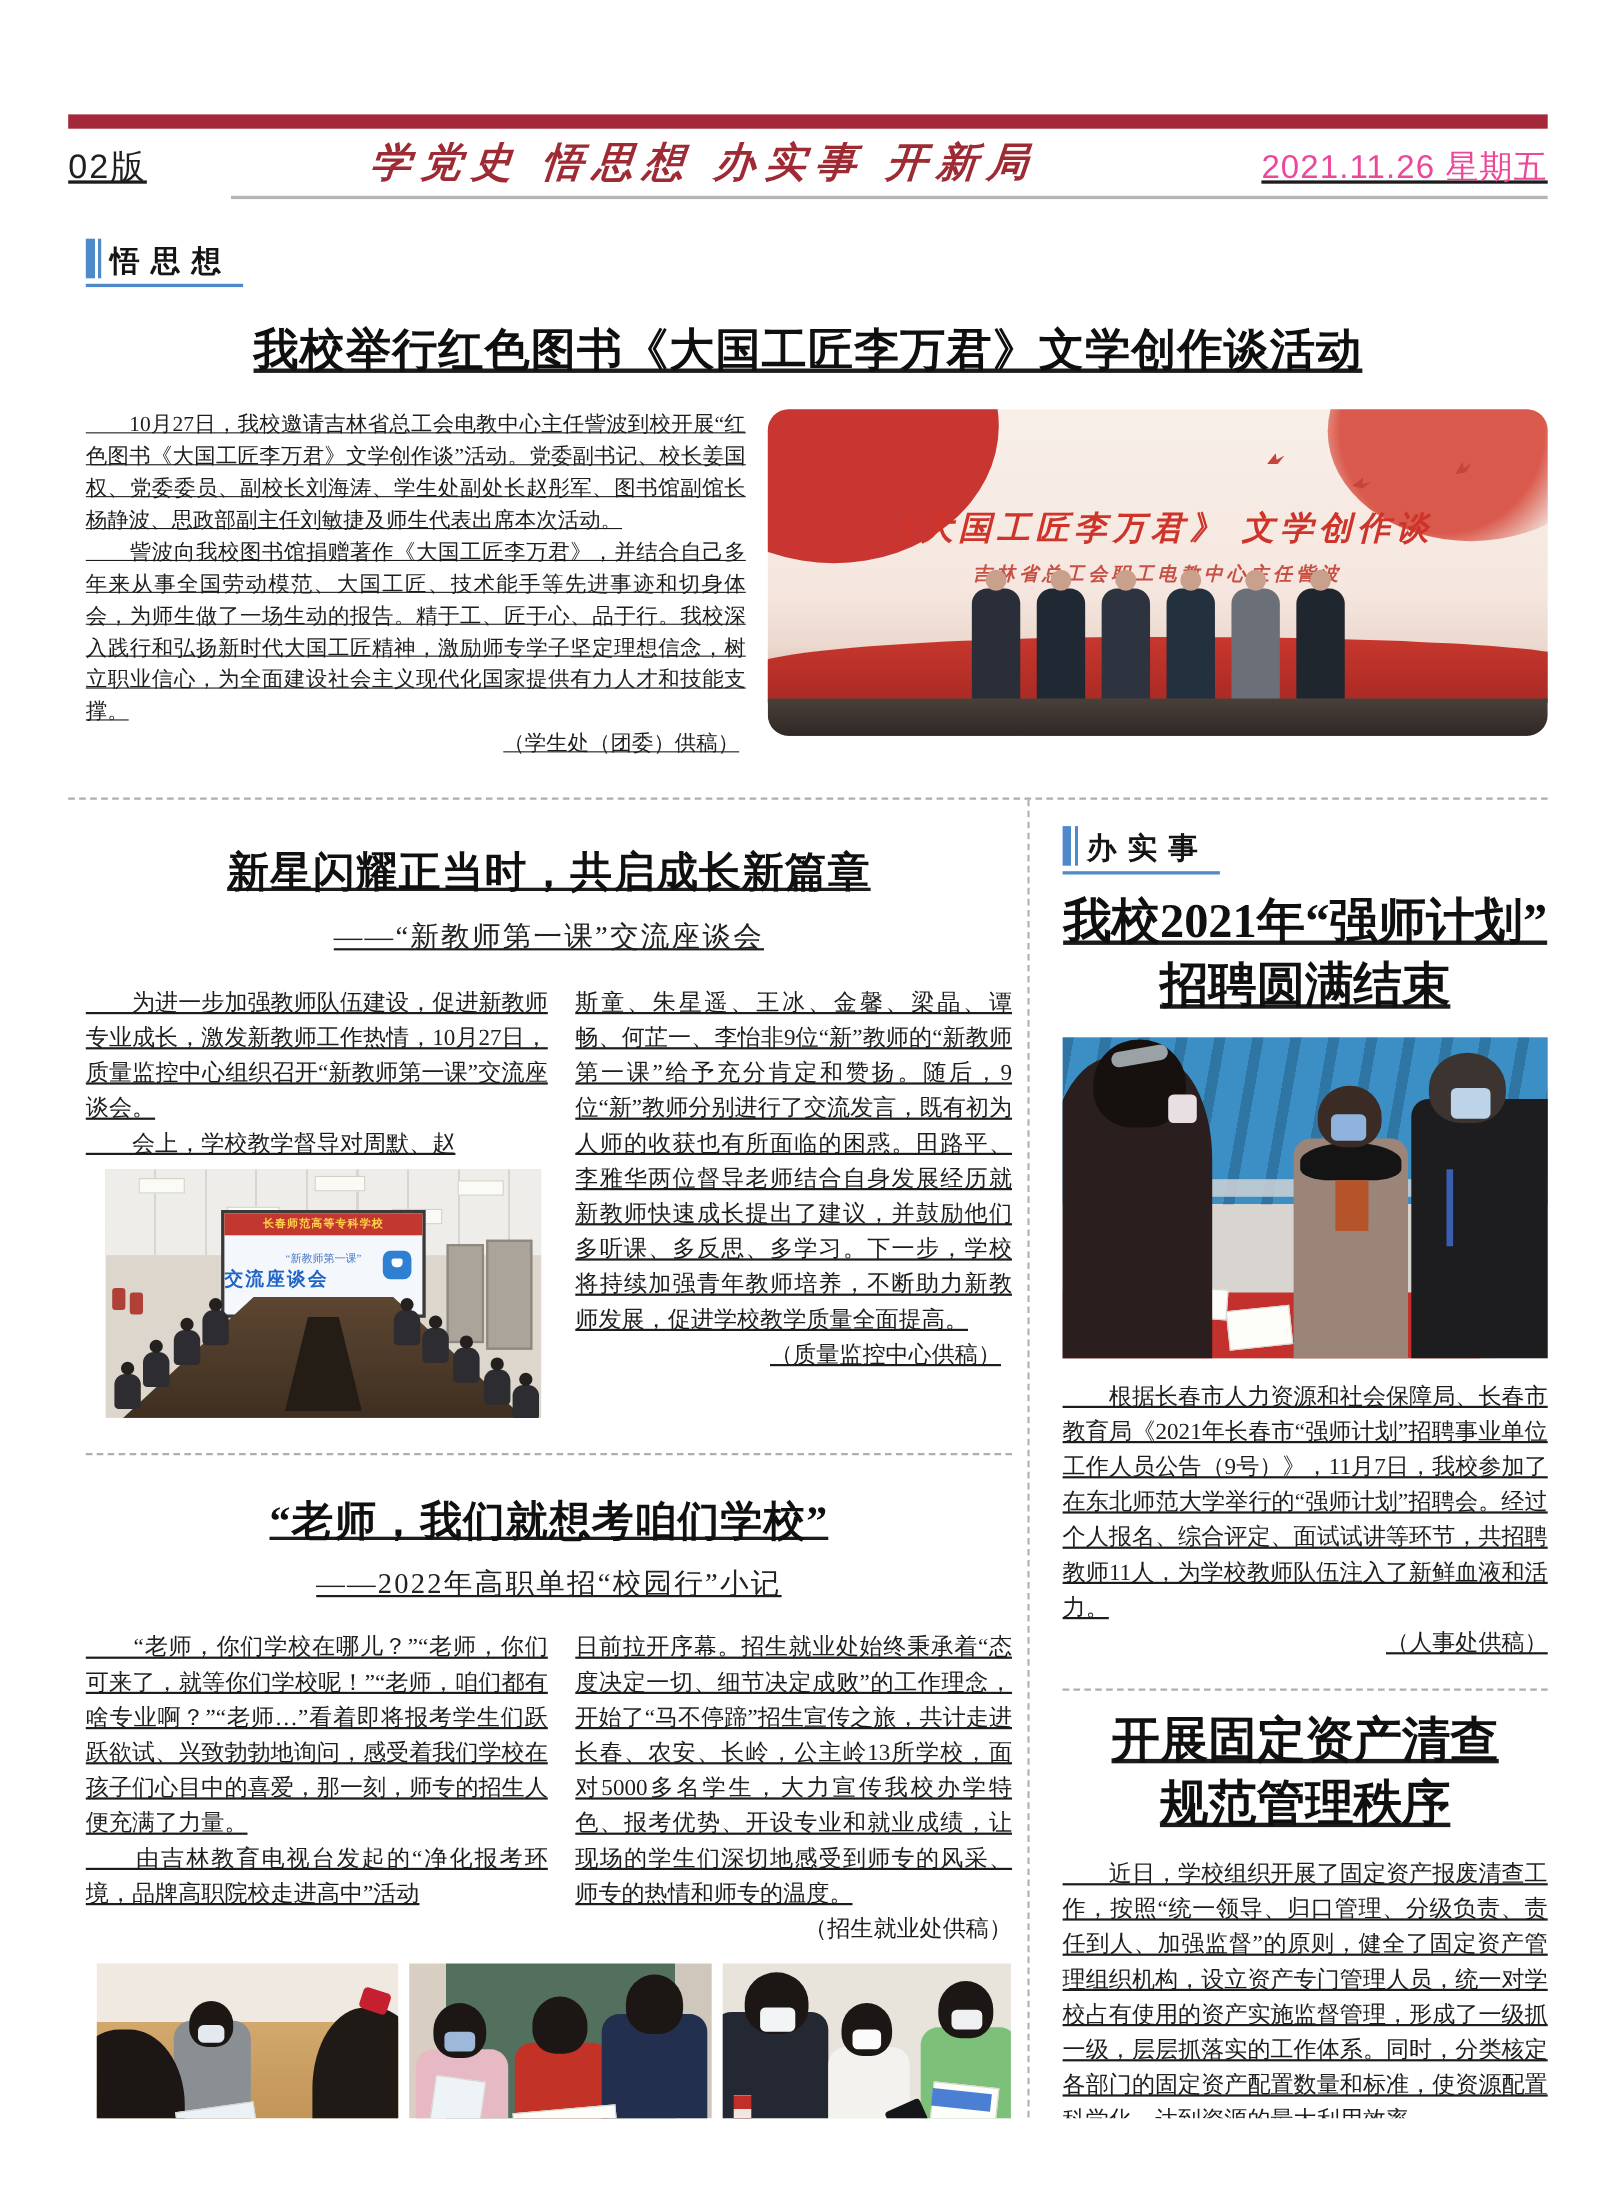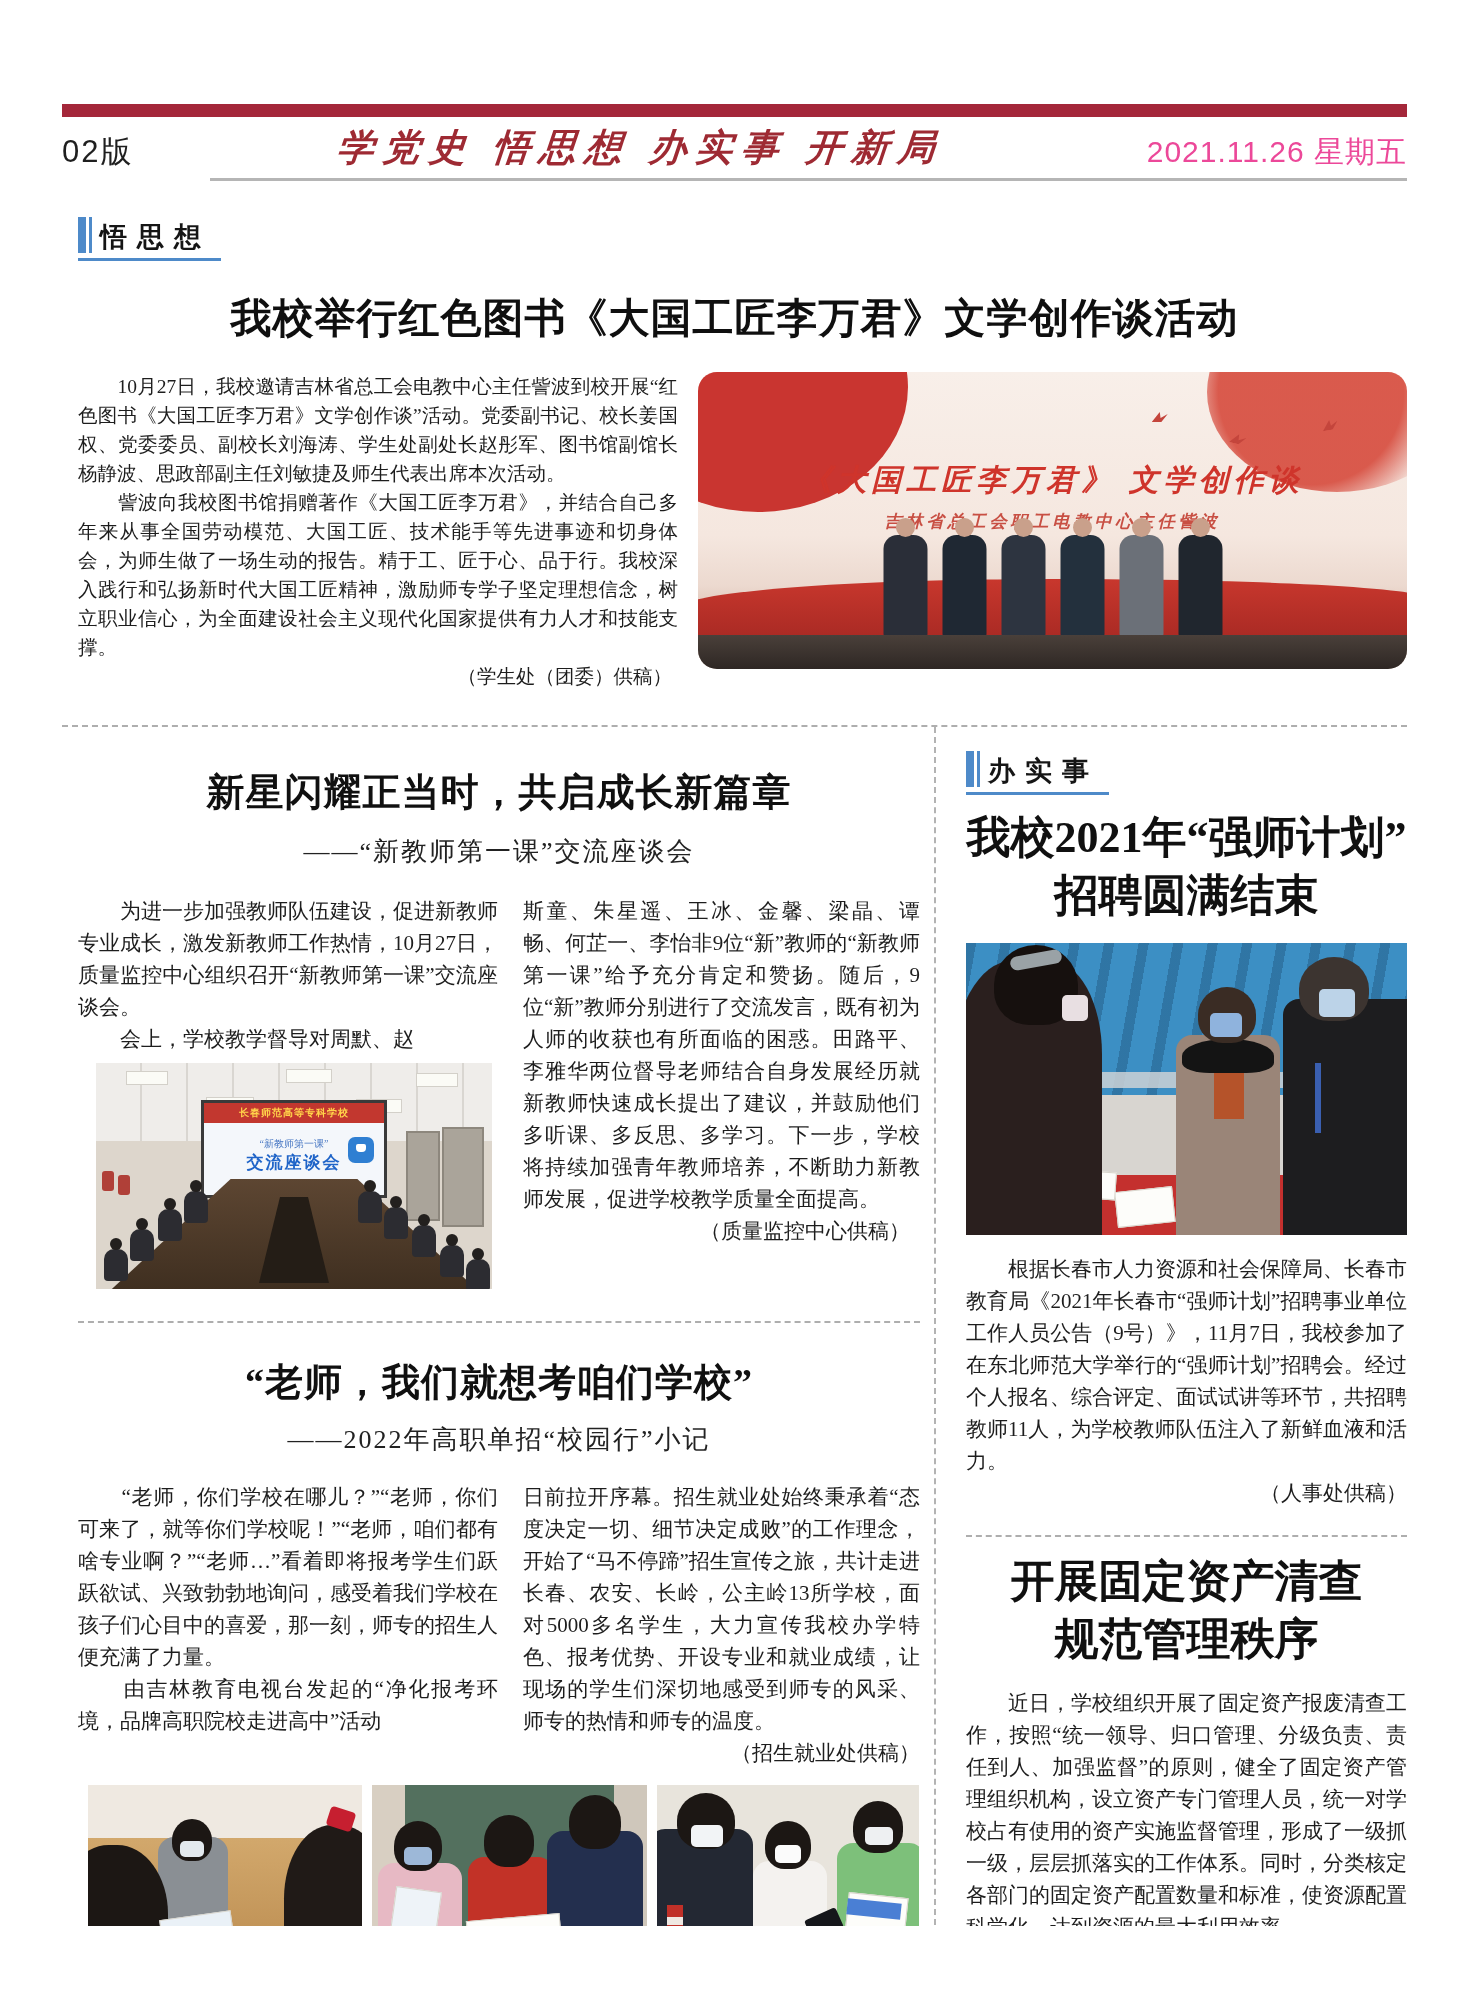--- a/index.html
+++ b/index.html
@@ -1,17 +1,17 @@
 <!DOCTYPE html>
 <html><head>
 <meta charset="utf-8">
 <style>
   html,body{margin:0;padding:0;background:#ffffff;}
   .page{position:relative;width:1469px;height:1926px;background:#fff;overflow:hidden;
-        font-family:"Liberation Serif",serif;color:#1c1c1c;}
+        font-family:"Liberation Serif",serif;color:#1c1c1c;text-decoration:underline;}
   
   .top-bar{margin:104px 62px 0;height:13px;background:#a4273a;}
   .header-row{display:flex;align-items:flex-end;margin:6px 62px 0;}
   .edition{font-family:"Liberation Sans",sans-serif;font-size:31px;color:#1f1f1f;letter-spacing:2px;}
   .slogan{flex:1;text-align:center;font-size:37px;font-weight:bold;font-style:italic;
           color:#9e2a33;letter-spacing:9px;}
   .slogan span{display:inline-block;transform:skewX(-5deg);}
   .hdate{font-family:"Liberation Sans",sans-serif;font-size:30px;color:#ec4899;letter-spacing:1px;}
   .header-underline{margin:5px 62px 0 210px;border-top:3px solid #b5b5b5;}
   
@@ -66,21 +66,21 @@
   .photoB{position:relative;width:396px;height:226px;margin:8px 0 0 18px;overflow:hidden;background:#ddd6cc;}
   .pb-ceil{position:absolute;top:0;left:0;right:0;height:78px;
     background:repeating-linear-gradient(90deg,#efedea 0 44px,#d9d6d1 44px 46px),
                repeating-linear-gradient(180deg,#efedea 0 24px,#dbd8d3 24px 26px);}
   .pb-light{position:absolute;background:#fbfbf6;border:1px solid #d3d0c9;}
   .pb-screen{position:absolute;left:108px;top:40px;width:180px;height:92px;background:#f4f7fb;
     box-shadow:0 0 0 3px #3a3a3a;}
   .pb-banner{height:20px;background:#c2372f;color:#ffd24a;font-size:10px;font-weight:bold;
     text-align:center;line-height:20px;letter-spacing:1px;overflow:hidden;}
   .pb-s1{margin-top:14px;text-align:center;font-size:10px;color:#4a79c4;}
-  .pb-s2{text-align:center;font-size:17px;font-weight:bold;color:#1f64c8;letter-spacing:2px;}
+  .pb-s2{text-align:left;font-size:17px;font-weight:bold;color:#1f64c8;letter-spacing:2px;}
   .pb-tile{position:absolute;right:10px;top:34px;width:26px;height:26px;border-radius:7px;background:#2f7fd2;}
   .pb-tile::after{content:"";position:absolute;left:8px;top:7px;width:10px;height:8px;background:#fff;
     border-radius:2px 2px 4px 4px;}
   .pb-cab{position:absolute;background:#aaa49a;border:2px solid #8d877d;}
   .pb-chair{position:absolute;width:12px;height:20px;background:#b04038;border-radius:3px;}
   .pb-table{position:absolute;bottom:0;left:0;right:0;height:110px;
     background:linear-gradient(180deg,#5d4632,#3f2f20);
     clip-path:polygon(34% 0,66% 0,96% 100%,4% 100%);}
   .pb-runner{position:absolute;bottom:6px;left:50%;transform:translateX(-50%);width:70px;height:86px;
     background:#241d16;clip-path:polygon(30% 0,70% 0,100% 100%,0 100%);}

